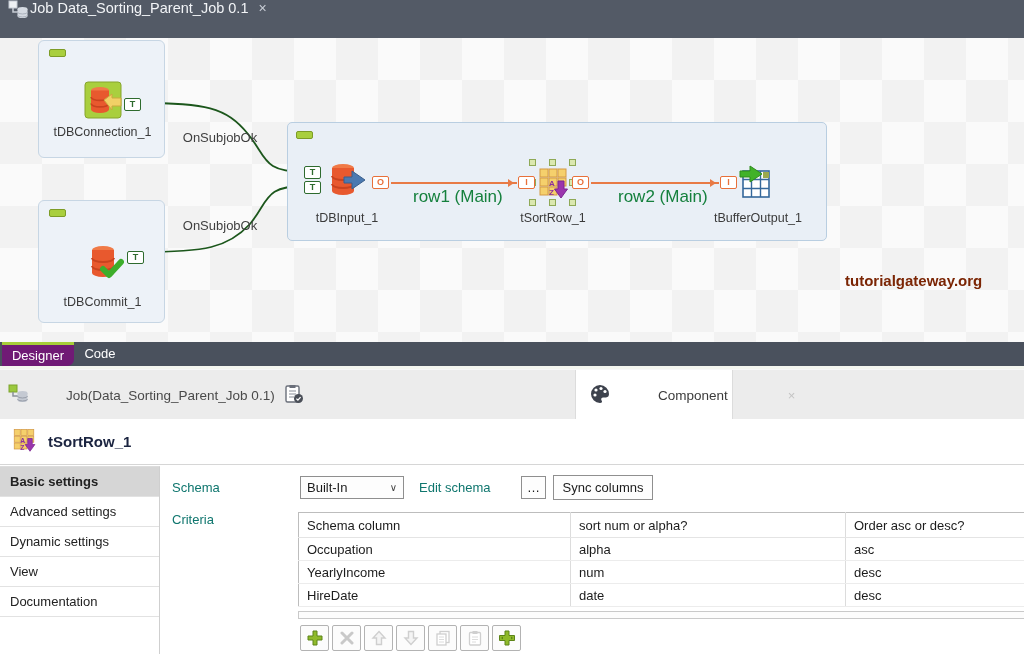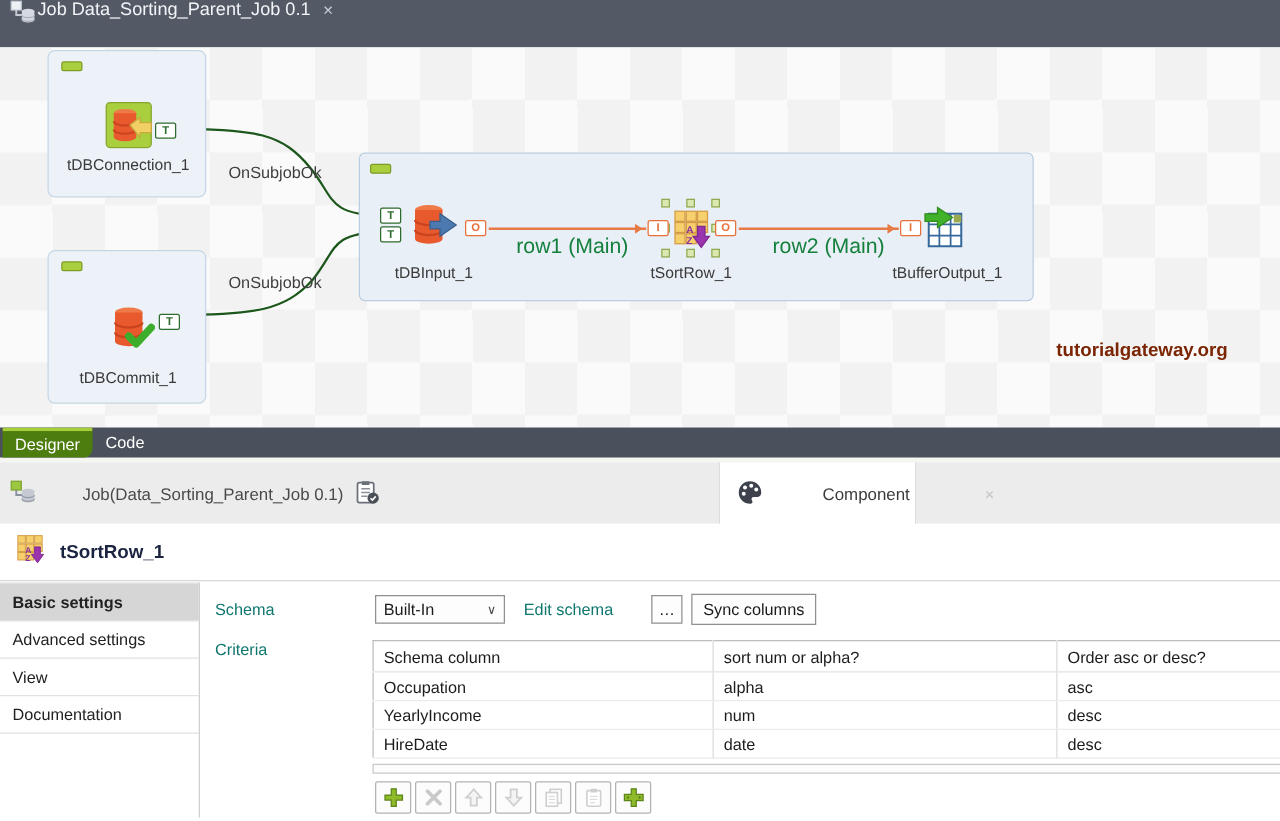--- a/index.html
+++ b/index.html
@@ -40,21 +40,21 @@
   .linklabel { position:absolute; color:#3f3f3f; font-size:13px; white-space:nowrap; }
   .watermark { position:absolute; color:#7b2504; font-size:15px; font-weight:bold; }
 
   .handle { position:absolute; width:7px; height:7px; background:#dbe8b0; border:1px solid #8fa957; }
 
   
   .viewstrip { position:relative; width:1024px; height:27px; background:#4a515d;
     border-bottom:3px solid #f4f6ef; }
   .viewtab { position:absolute; top:0; height:24px; color:#fff; font-size:13px;
     line-height:24px; text-align:center; }
-  .viewtab.active { left:2px; width:72px; background:#4d7c0f; border-top:3px solid #a6ce39;
+  .viewtab.active { left:2px; width:72px; background:#701a75; border-top:3px solid #a6ce39;
     border-radius:0 0 7px 0; line-height:21px;text-align:center; }
   .viewtab.plain { left:76px; width:48px; }
 
   
   .paneltabs { position:relative; width:1024px; height:50px; background:#ececec;
     border-top:1px solid #f8f8f8; }
   .ptab { position:absolute; top:0; height:50px; display:flex; align-items:center;
     gap:12px; color:#4a4a4a; font-size:13.5px; white-space:nowrap; }
   .ptab.active { background:#fff; color:#3b3b3b; border-left:1px solid #dcdcdc; border-right:1px solid #dcdcdc; }
   .ptab .tclose { color:#c4c4c4; font-size:13px; margin-left:12px; }
@@ -285,20 +285,21 @@
         <text x="11" y="29" font-size="9" font-weight="bold" fill="#8b2f9e">Z</text>
         <path d="M21 14 h6 v8 h3.5 l-6.5 9 -6.5 -9 H21 Z" fill="#9b35ad" stroke="#7c2690"></path>
       </svg>
     </span>
     <span class="panel-title">tSortRow_1</span>
   </div>
 
   <div class="sidebar">
     <div class="side-item selected">Basic settings</div>
     <div class="side-item">Advanced settings</div>
+    <div class="side-item">Dynamic settings</div>
     <div class="side-item">View</div>
     <div class="side-item">Documentation</div>
   </div>
 
   <div class="formlabel" style="left:172px; top:61px;">Schema</div>
   <div class="formlabel" style="left:172px; top:93px;">Criteria</div>
 
   <div class="select">
     <span>Built-In</span>
     <span class="chev">∨</span>

